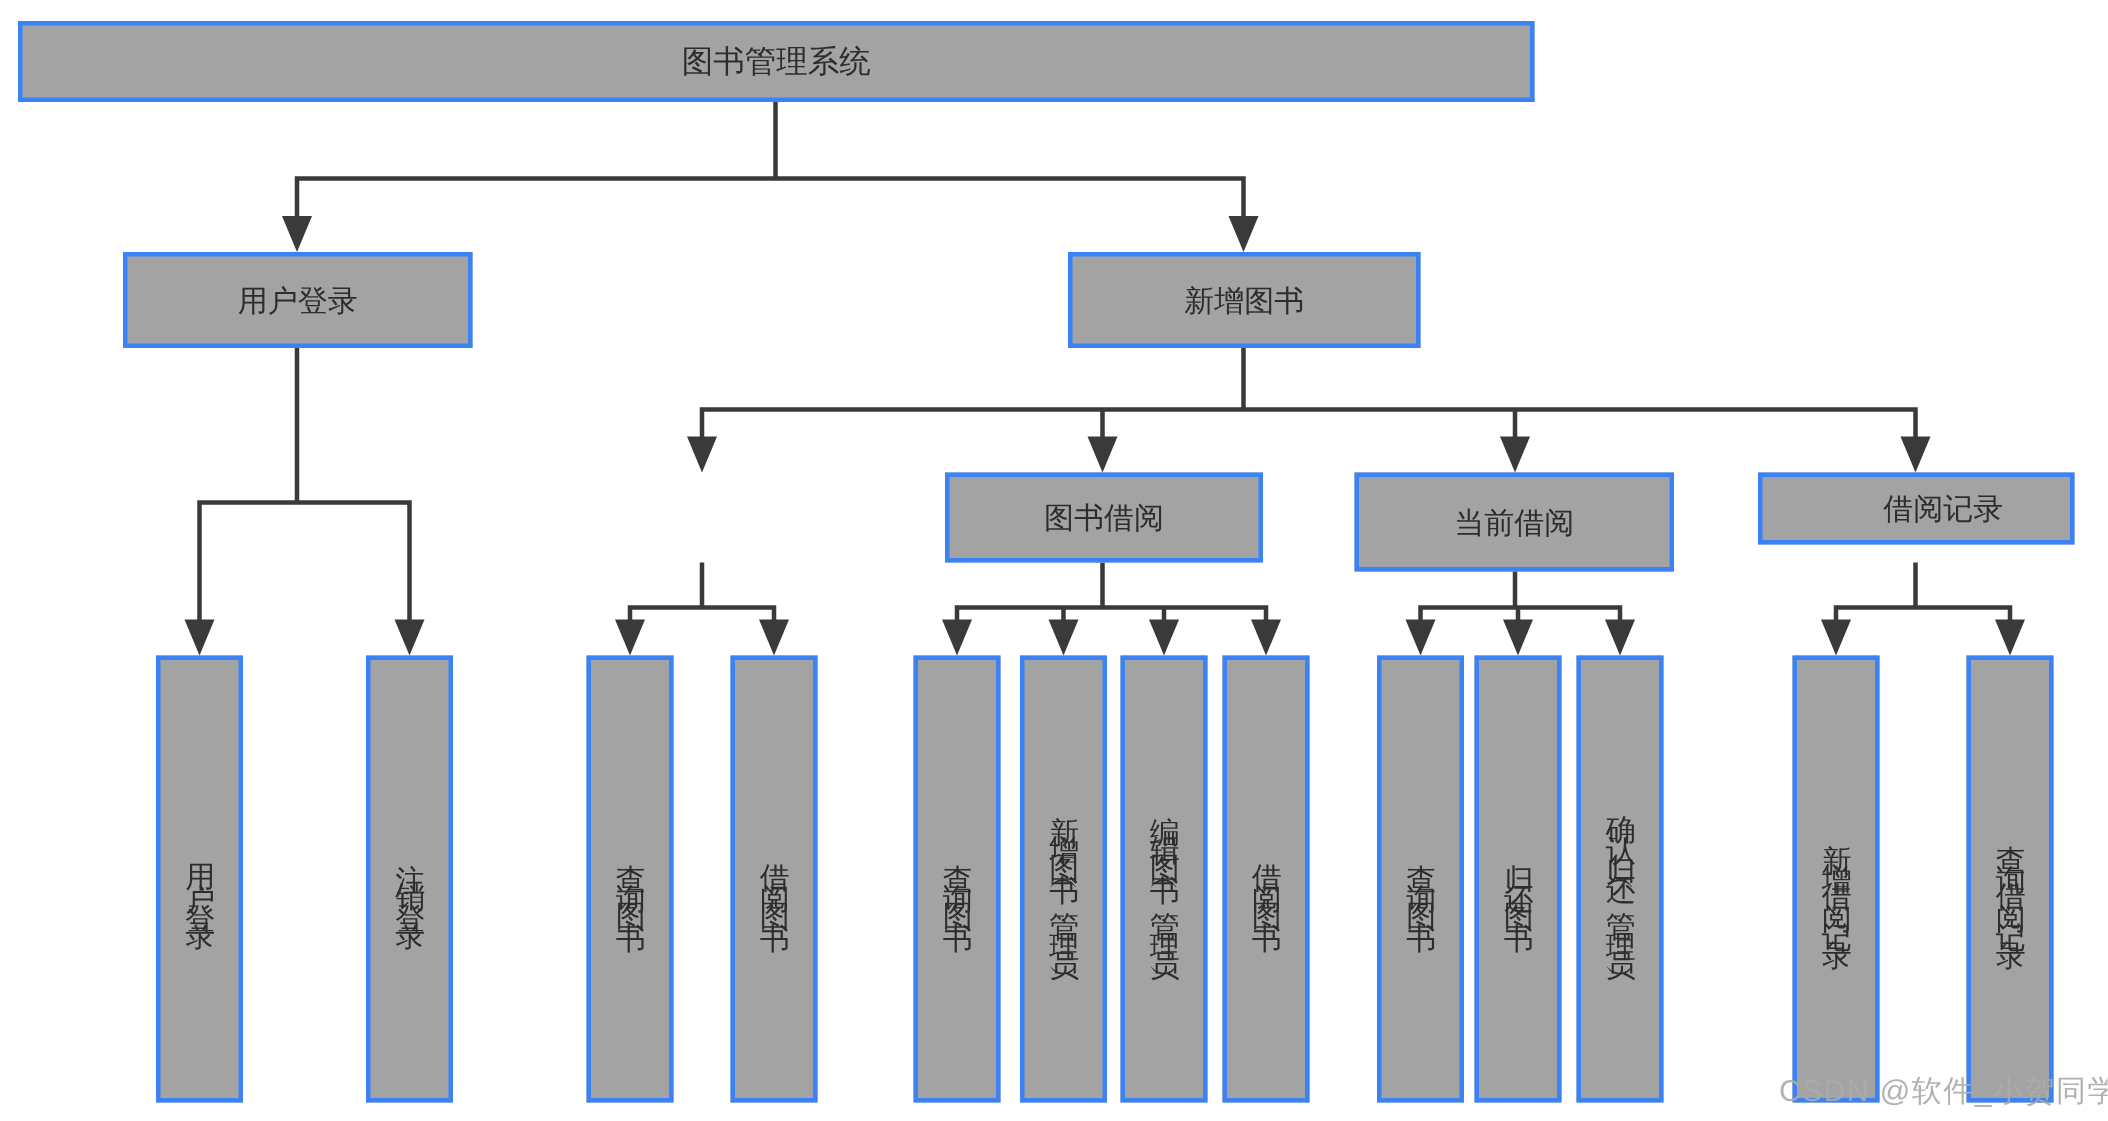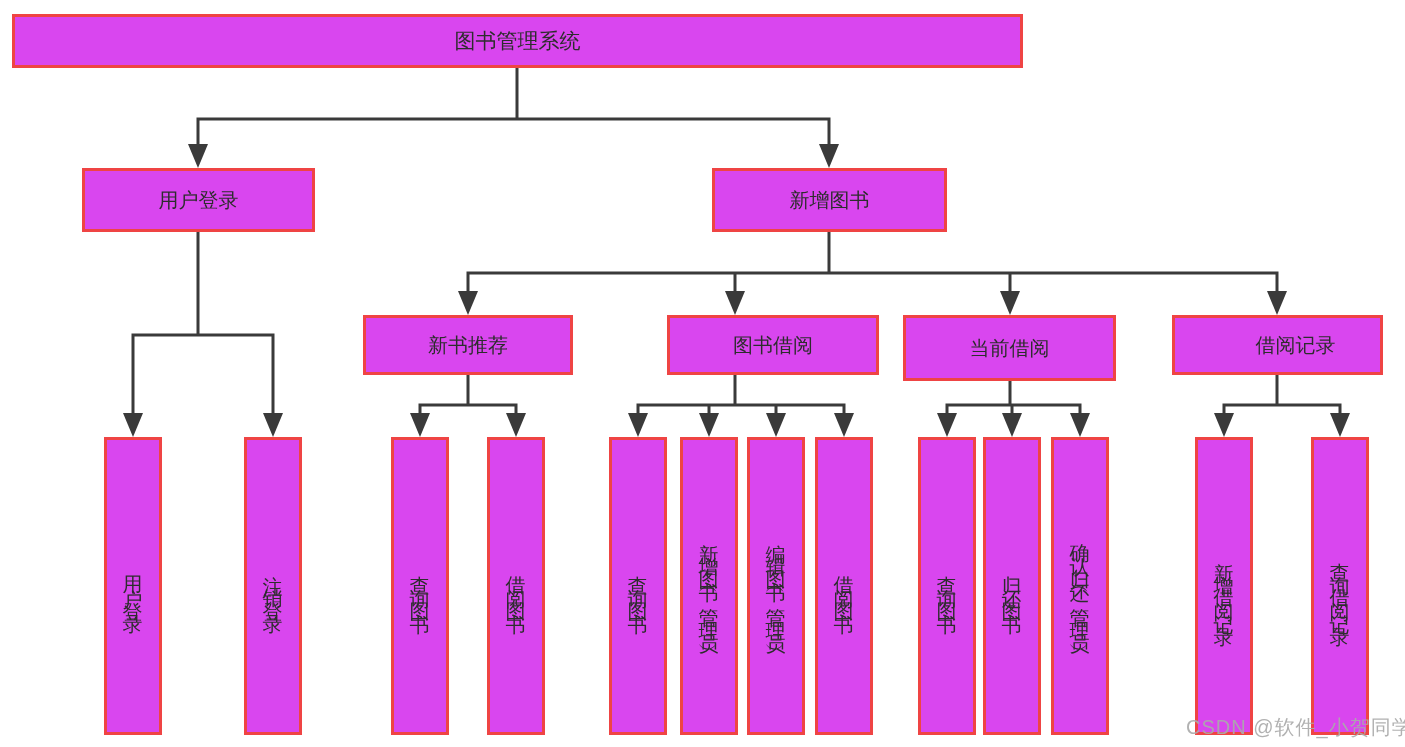--- a/index.html
+++ b/index.html
@@ -8,22 +8,22 @@
     position: relative;
     background: #ffffff;
     font-family: "Liberation Sans", "DejaVu Sans", sans-serif;
     overflow: hidden;
   }
   #stage { position: absolute; left: 0; top: 0; width: 1405px; height: 747px; }
   svg.lines { position: absolute; left: 0; top: 0; z-index: 1; }
   .box {
     position: absolute;
     box-sizing: border-box;
-    border: 3px solid #ef4444;
-    background: #d946ef;
+    border: 3px solid #3b82f6;
+    background: #a3a3a3;
     display: flex;
     align-items: center;
     justify-content: center;
     color: #2d2d2d;
     z-index: 2;
   }
   .box.h  { font-size: 20px; }
   .box.rt { font-size: 21px; }
   .box.leaf {
     top: 437px; width: 58px; height: 298px;
@@ -95,30 +95,27 @@
     <span>图书管理系统</span>
   </div>
 
   <div class="box h" style="left:82px; top:168px; width:233px; height:64px;">
     <span>用户登录</span>
   </div>
   <div class="box h" style="left:712px; top:168px; width:235px; height:64px;">
     <span>新增图书</span>
   </div>
 
-  <div class="box h" style="left:363px; top:315px; width:210px; height:60px;">
-    <span>新书推荐</span>
-  </div>
-  <div class="box h" style="left:630px; top:315px; width:212px; height:60px;margin-left:37px;">
+  <div class="box h" style="left:630px; top:315px; width:212px; height:60px;">
     <span>图书借阅</span>
   </div>
   <div class="box h" style="left:903px; top:315px; width:213px; height:66px;">
     <span>当前借阅</span>
   </div>
-  <div class="box h" style="left:1172px; top:315px; width:211px; height:60px;padding-left:36px;">
+  <div class="box h" style="left:1172px; top:315px; width:211px; height:48px;padding-left:36px;">
     <span>借阅记录</span>
   </div>
 
   <div class="box leaf" style="left:104px;">
     <span class="vtext">用户登录</span>
   </div>
   <div class="box leaf" style="left:244px;">
     <span class="vtext">注销登录</span>
   </div>
 

